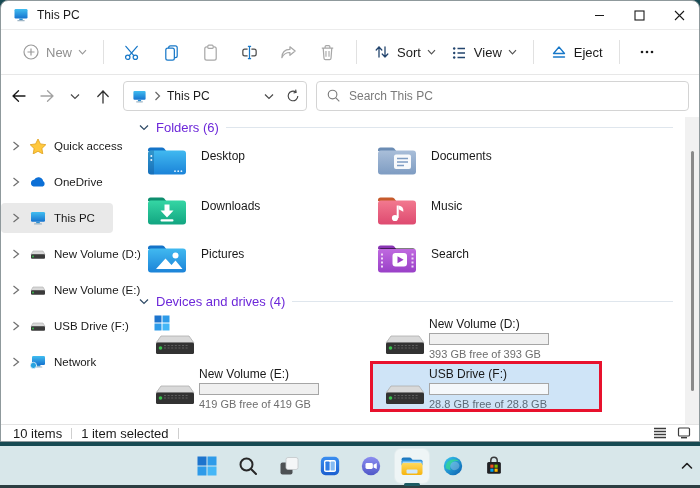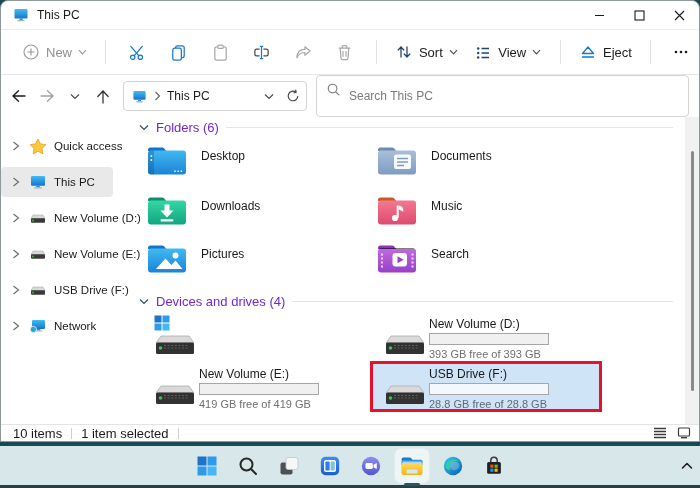--- a/index.html
+++ b/index.html
@@ -15,37 +15,37 @@
   
   .titlebar { height:28px; display:flex; align-items:center; flex:0 0 auto; }
   .titlebar .app-ico { margin-left:12px; width:16px; height:16px; }
   .titlebar .title { margin-left:8px; font-size:12px; color:#1a1a1a; }
   .win-controls { margin-left:auto; display:flex; height:100%; }
   .win-btn { width:40px; height:100%; display:flex; align-items:center; justify-content:center; color:#222; }
   .win-btn svg { display:block; }
 
   
   .toolbar { height:46px; border-top:1px solid #ececec; border-bottom:1px solid #e7e7e7;
-    display:flex; align-items:center; padding-left:14px; flex:0 0 auto;justify-content:space-between; }
+    display:flex; align-items:center; padding-left:14px; flex:0 0 auto; }
   .tb-btn { display:flex; align-items:center; gap:6px; padding:5px 7px; border-radius:4px; }
   .tb-btn.iconbtn { padding:5px 10px; }
   .tb-label { font-size:13px; color:#1b1b1b; }
   .tb-label.disabled { color:#8f8f8f; }
   .tb-sep { width:1px; height:24px; background:#e1e1e1; margin:0 9px; }
   .chev { display:block; }
 
   
   .addressrow { height:42px; display:flex; align-items:center; padding:0 10px 0 6px; flex:0 0 auto; }
   .nav-btns { display:flex; align-items:center; gap:4px; flex:0 0 auto; }
   .nav-btn { width:24px; height:26px; display:flex; align-items:center; justify-content:center; border-radius:4px; }
   .crumbbox { margin-left:8px; width:184px; height:30px; border:1px solid #d4d4d4; border-radius:4px;
     display:flex; align-items:center; padding:0 6px 0 8px; background:#fff; flex:0 0 auto; }
   .crumbbox .loc { font-size:12px; color:#1a1a1a; margin-left:6px; }
   .crumb-spacer { flex:1; }
-  .searchbox { margin-left:9px; flex:1; height:42px; position:relative; }
+  .searchbox { margin-left:9px; flex:1; height:30px; position:relative; }
   .searchbox input { width:100%; height:100%; border:1px solid #d4d4d4; border-radius:4px;
     font-family:"Liberation Sans",sans-serif; font-size:12px; padding:0 8px 0 32px; color:#333; outline:none; }
   .searchbox input::placeholder { color:#7a7a7a; }
   .searchbox .mag { position:absolute; left:10px; top:7px; }
 
   
   .body { flex:1; display:flex; min-height:0; }
   .sidebar { width:112px; padding-top:14px; flex:0 0 auto; }
   .side-item { height:30px; margin-bottom:6px; display:flex; align-items:center; padding-left:10px; border-radius:4px; }
   .side-item.selected { background:#e9e9e9; }
@@ -325,20 +325,29 @@
         <div class="side-item">
           <svg class="s-chev" width="8" height="10" viewBox="0 0 8 10">
               <path d="M1.5 1 L6.5 5 L1.5 9" fill="none" stroke="#6e6e6e" stroke-width="1.2"></path>
             </svg>
           <svg class="s-ico" viewBox="0 0 18 16">
             <path d="M9 1 L11.4 5.9 L16.8 6.7 L12.9 10.5 L13.8 15.9 L9 13.3 L4.2 15.9 L5.1 10.5 L1.2 6.7 L6.6 5.9 Z" fill="#ffc83d" stroke="#de9e18" stroke-width="0.8"></path>
           </svg>
           <span class="s-label">Quick access</span>
         </div>
 
+        <div class="side-item">
+          <svg class="s-chev" width="8" height="10" viewBox="0 0 8 10">
+              <path d="M1.5 1 L6.5 5 L1.5 9" fill="none" stroke="#6e6e6e" stroke-width="1.2"></path>
+            </svg>
+          <svg class="s-ico" viewBox="0 0 18 16">
+            <path d="M4.6 12.5 a3.4 3.4 0 0 1 .5 -6.7 a4.8 4.8 0 0 1 9 1.3 a3 3 0 0 1 -.3 5.4 Z" fill="#0c6fd6"></path>
+          </svg>
+          <span class="s-label">OneDrive</span>
+        </div>
 
         <div class="side-item selected">
           <svg class="s-chev" width="8" height="10" viewBox="0 0 8 10">
               <path d="M1.5 1 L6.5 5 L1.5 9" fill="none" stroke="#6e6e6e" stroke-width="1.2"></path>
             </svg>
           <svg class="s-ico" viewBox="0 0 18 16">
             <rect x="2" y="2" width="14" height="9.8" rx="1.2" fill="url(#gScreen)"></rect>
             <rect x="7.2" y="11.8" width="3.6" height="1.6" fill="#2d8fd0"></rect>
             <rect x="5" y="13.3" width="8" height="1.3" rx="0.6" fill="#9fb6c6"></rect>
           </svg>

